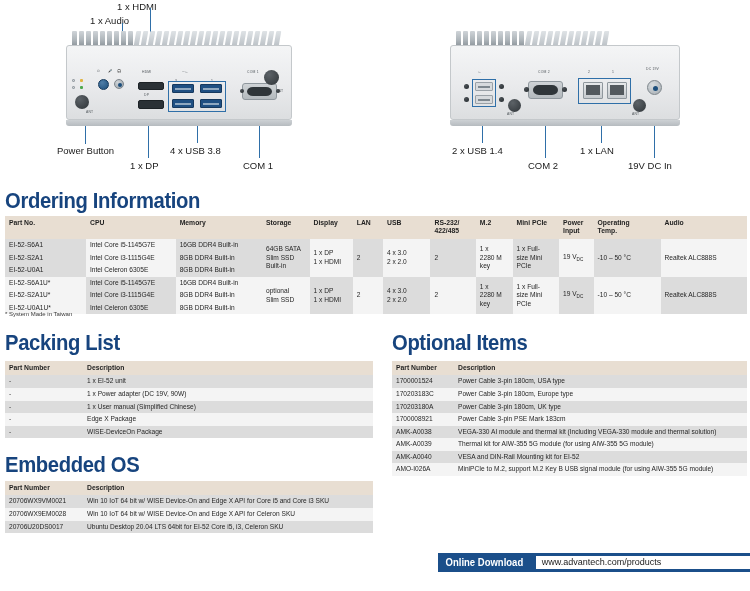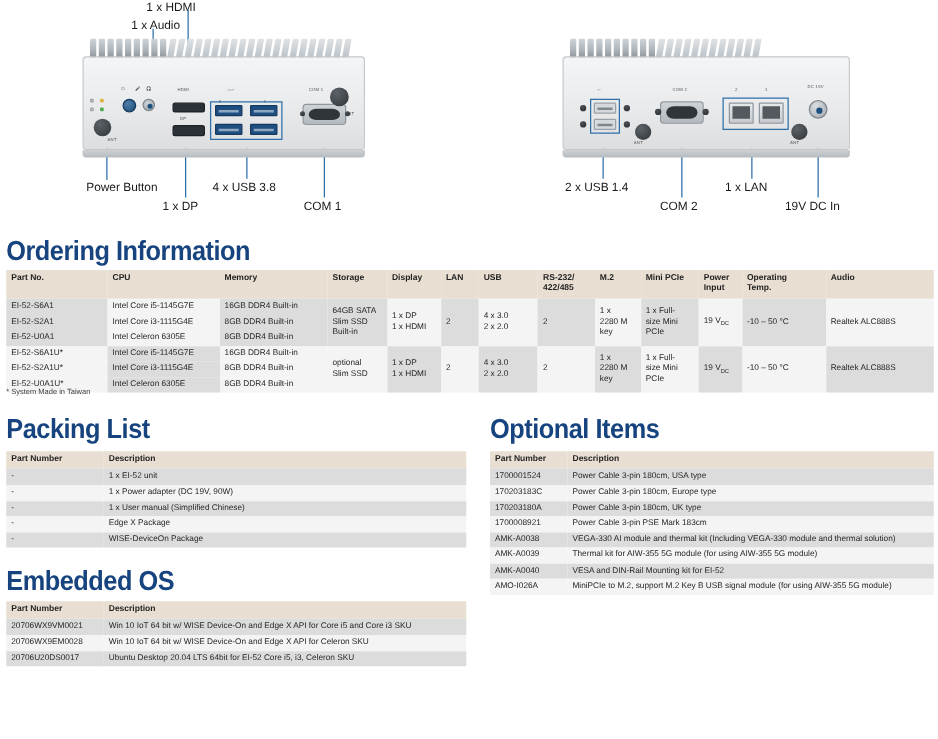--- a/index.html
+++ b/index.html
@@ -138,22 +138,22 @@
   }
 </style>
 </head>
 <body>
 
 <div class="page">
 
   <div class="photo-area">
 
     <div class="callout-label" style="left:117px; top:1px;">1 x HDMI</div>
-    <div class="callout-label" style="left:105px; top:15px;">1 x Audio</div>
-    <div class="callout-label" style="left:69px; top:145px;">Power Button</div>
+    <div class="callout-label" style="left:90px; top:15px;">1 x Audio</div>
+    <div class="callout-label" style="left:57px; top:145px;">Power Button</div>
     <div class="callout-label" style="left:130px; top:160px;">1 x DP</div>
     <div class="callout-label" style="left:170px; top:145px;">4 x USB 3.8</div>
     <div class="callout-label" style="left:243px; top:160px;">COM 1</div>
 
     <div class="callout-line vline" style="left:150px; top:8px; height:82px;"></div>
     <div class="callout-line vline" style="left:122px; top:23px; height:62px;"></div>
     <div class="callout-line vline" style="left:85px; top:88px; height:56px;"></div>
     <div class="callout-line vline" style="left:148px; top:104px; height:54px;"></div>
     <div class="callout-line vline" style="left:197px; top:112px; height:31px;"></div>
     <div class="callout-line vline" style="left:259px; top:104px; height:54px;"></div>
@@ -573,14 +573,18 @@
         <td>20706WX9EM0028</td>
         <td>Win 10 IoT 64 bit w/ WISE Device-On and Edge X API for Celeron SKU</td>
       </tr>
       <tr class="rowA">
         <td>20706U20DS0017</td>
         <td>Ubuntu Desktop 20.04 LTS 64bit for EI-52 Core i5, i3, Celeron SKU</td>
       </tr>
     </tbody>
   </table>
 
+  <div class="footer-bar" style="left:438px; top:553px; width:312px; height:19px;">
+    <div class="footer-label">Online Download</div>
+    <div class="footer-url-box">www.advantech.com/products</div>
+  </div>
 
 </div>
 
 </body></html>

